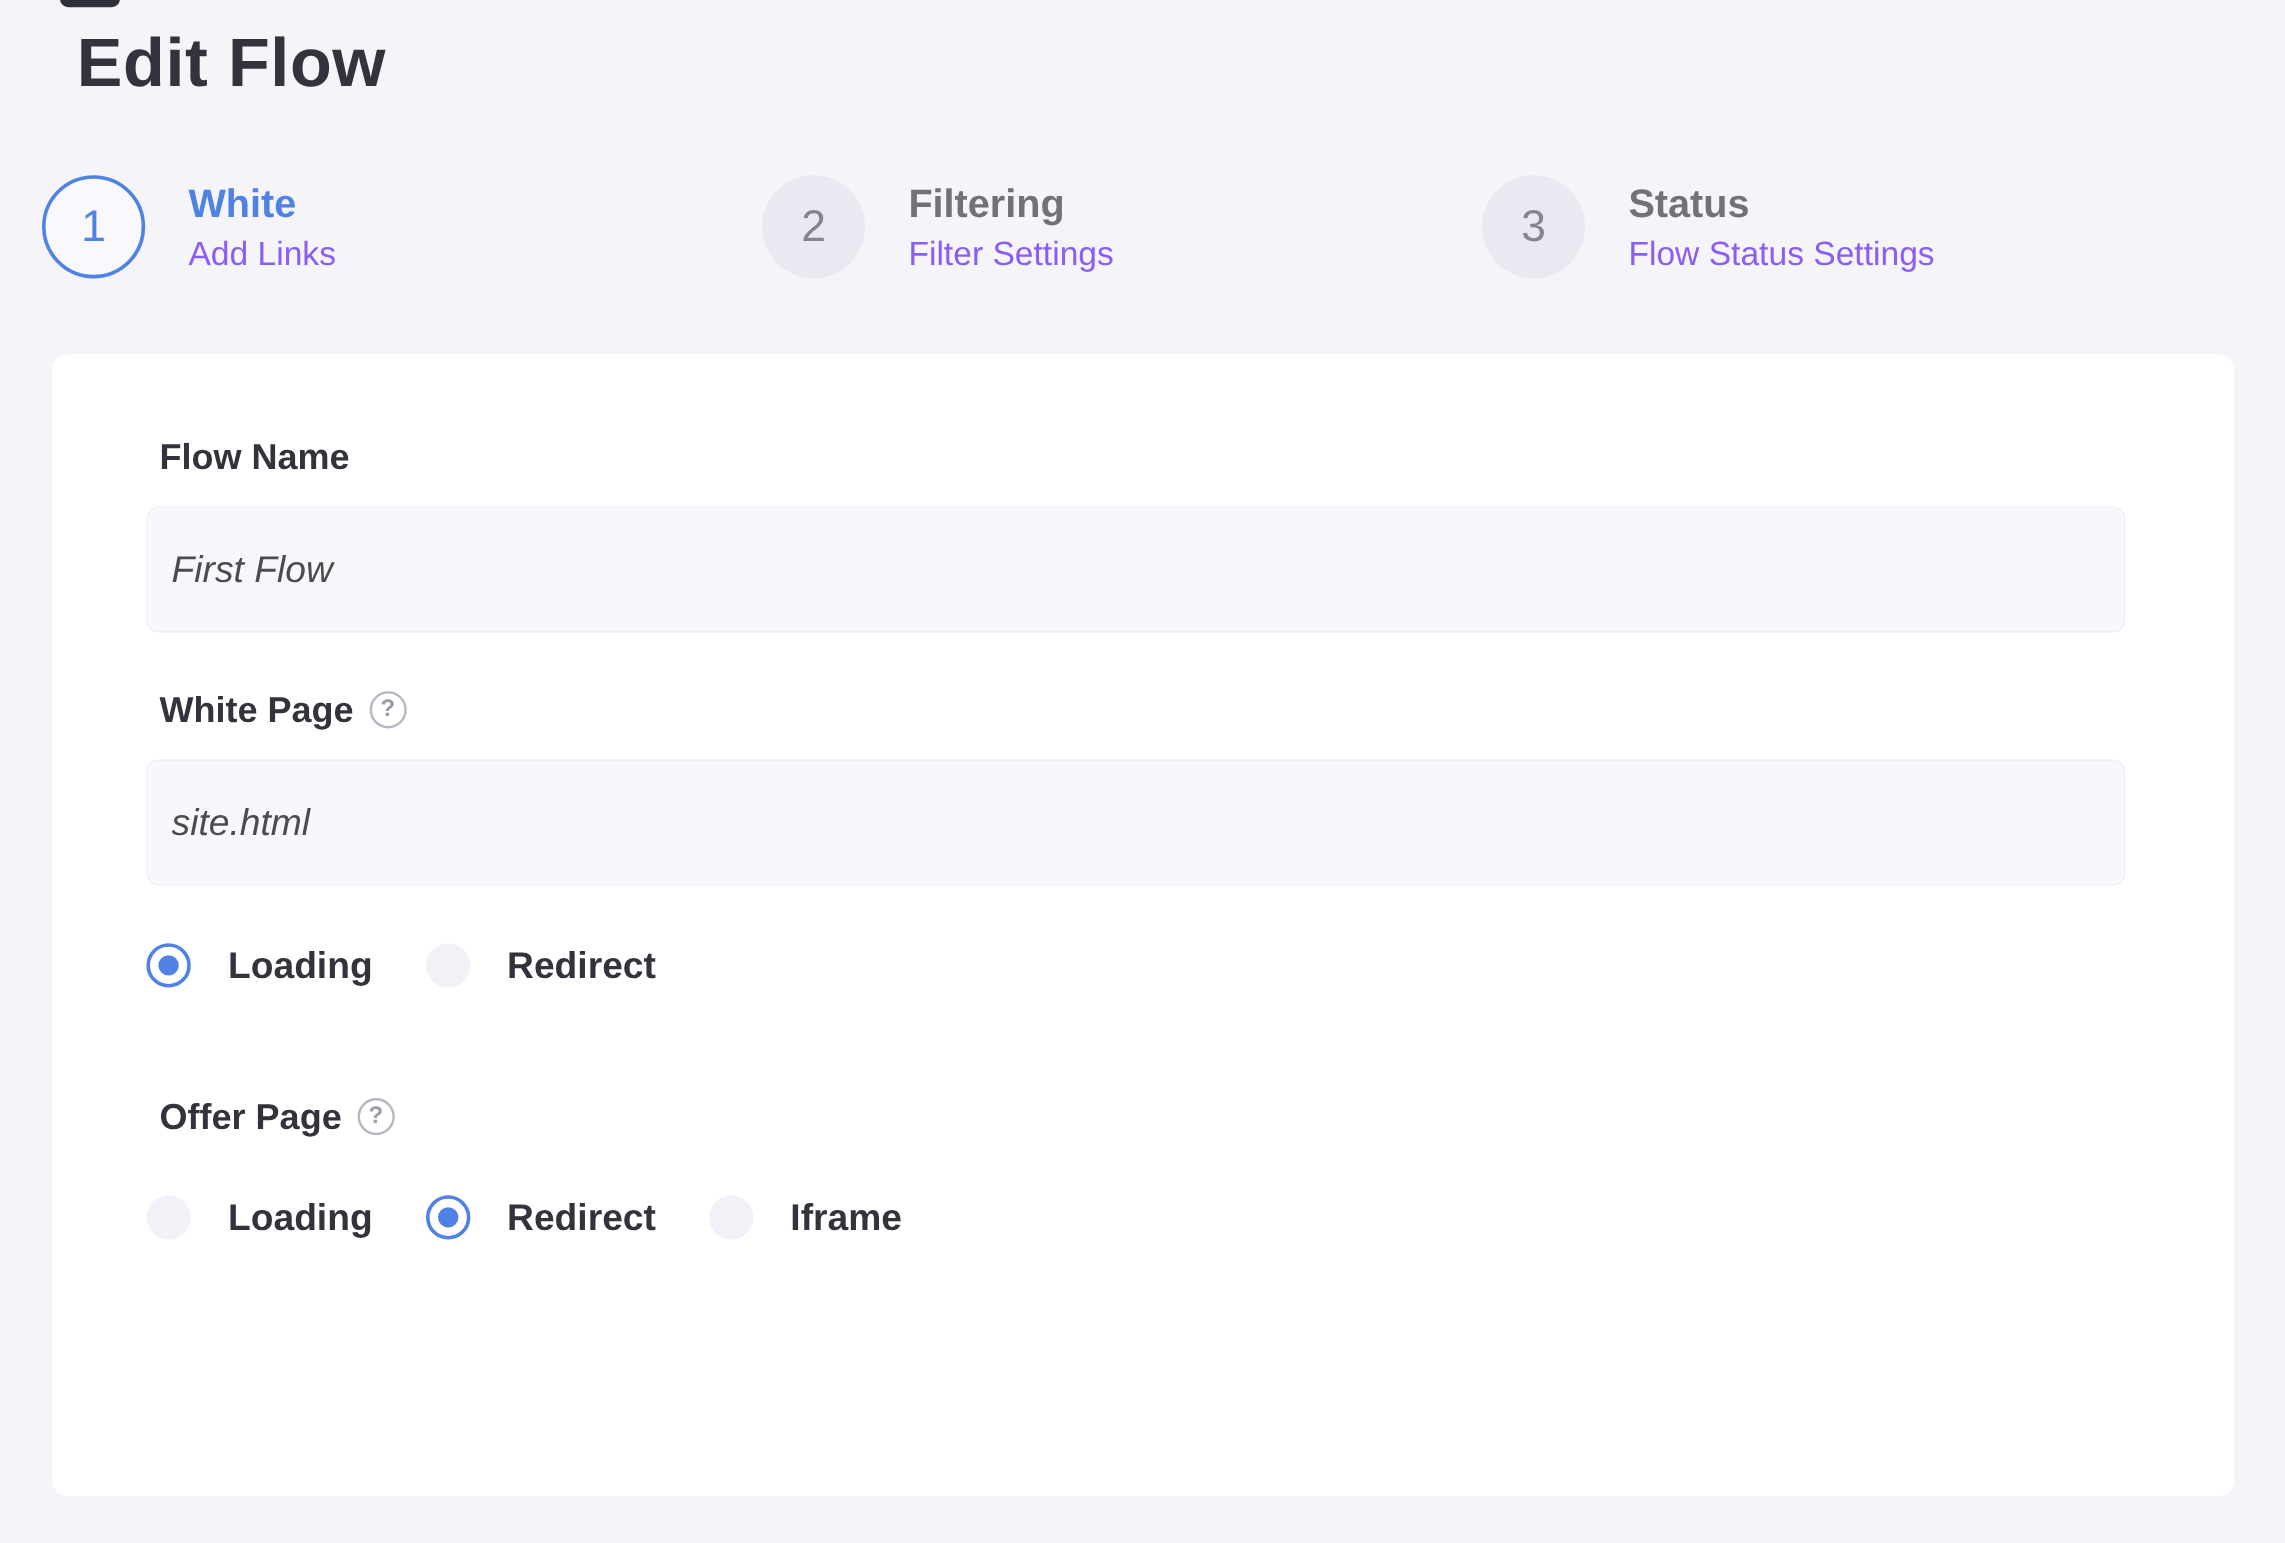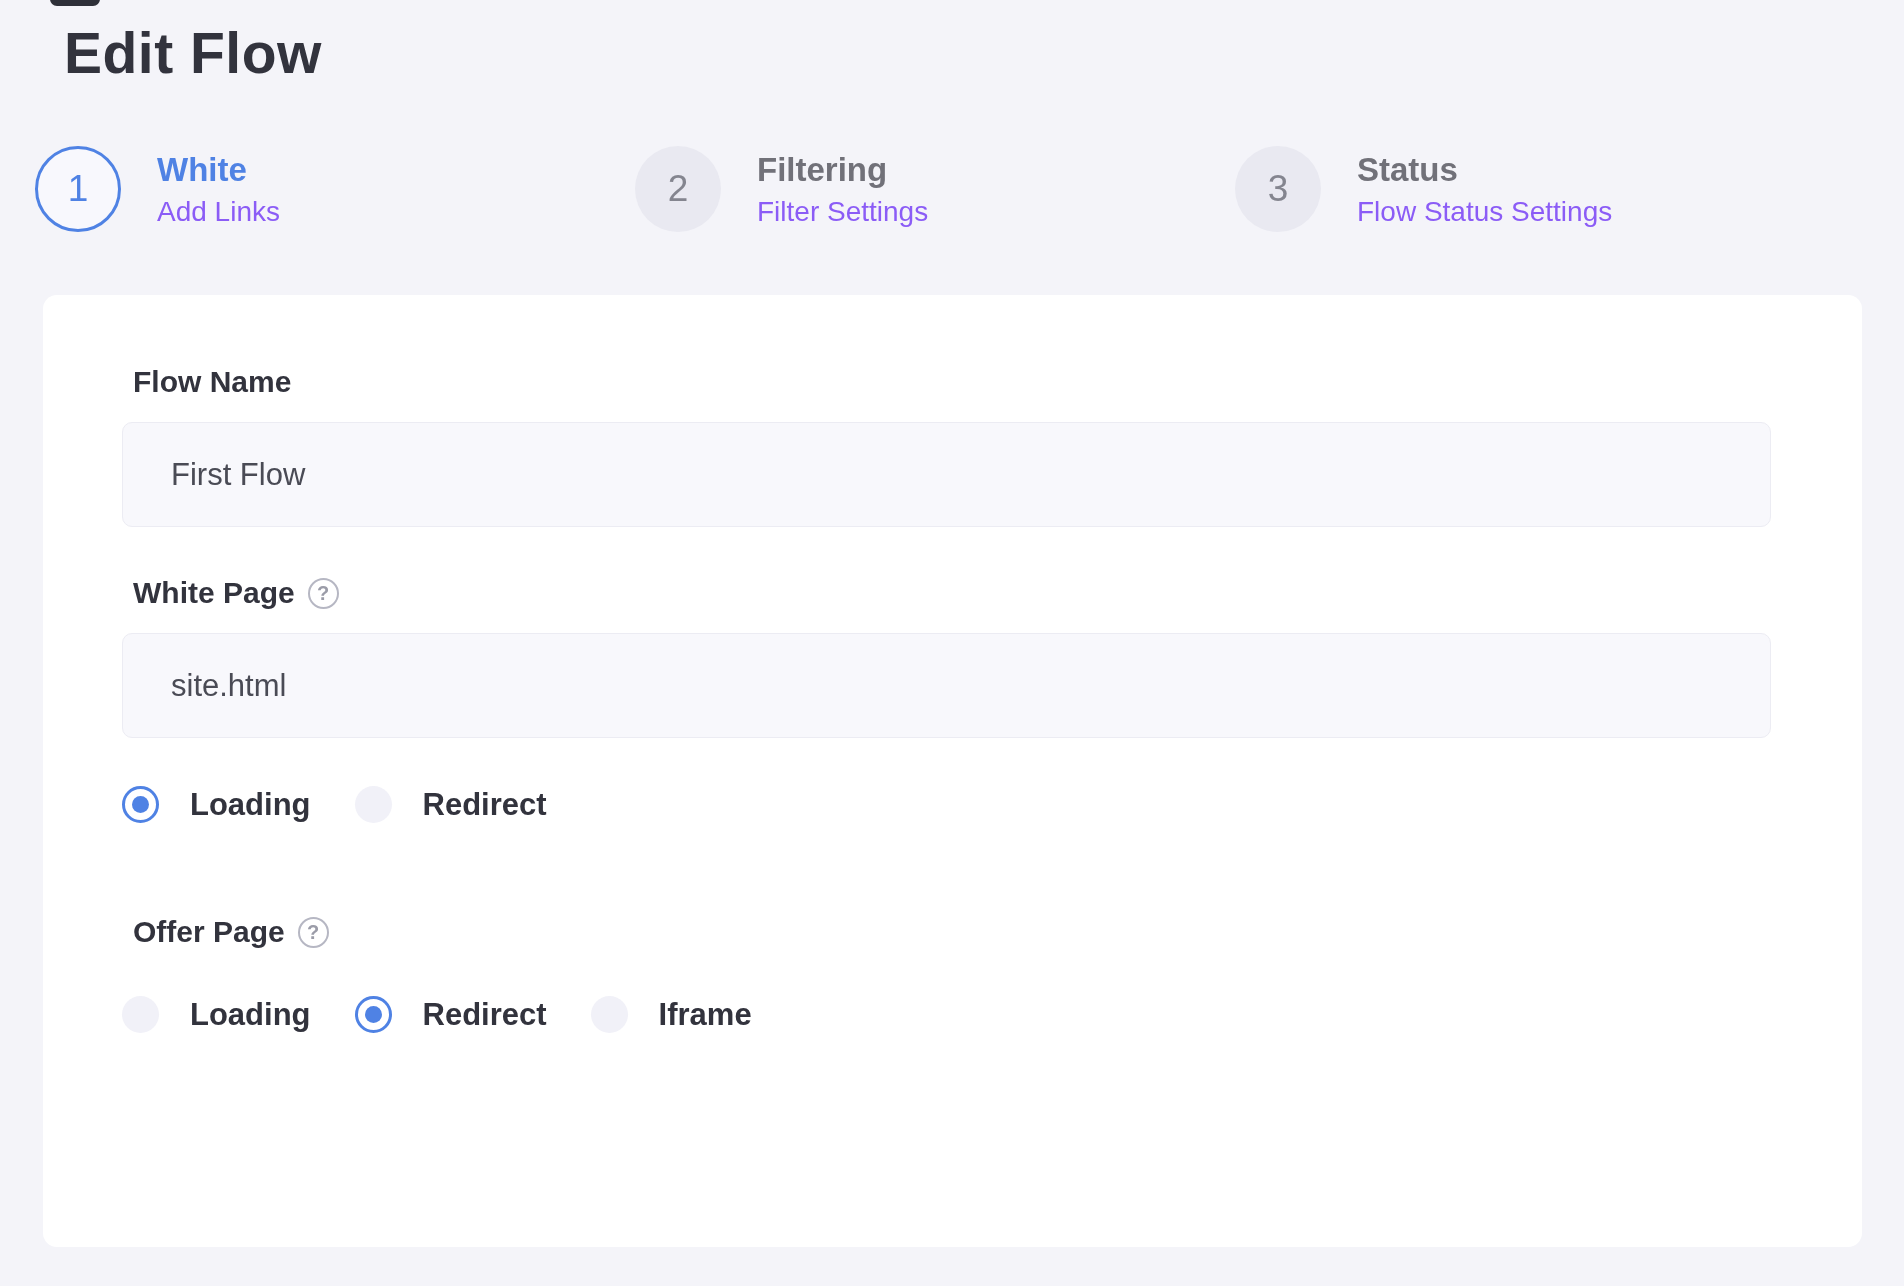--- a/index.html
+++ b/index.html
@@ -50,21 +50,21 @@
   .step-subtitle { font-size:28px; color:#8b5cf6; }
   
   .card {
     margin:63px 42px 0 43px;
     height:952px;
     background:#ffffff;
     border-radius:14px;
     padding:70px 91px 0 79px;
   }
   .field-label-row {
-    display:flex; align-items:flex-end;
+    display:flex; align-items:flex-start;
     margin-left:11px;
   }
   .field-label {
     font-size:30px; font-weight:700; color:#32333d;
     line-height:33px;
   }
   .help-icon {
     width:31px; height:31px; border-radius:50%;
     border:2px solid #b6b7c3;
     color:#9b9ca8;
@@ -73,24 +73,25 @@
     margin-left:13px;
     cursor:pointer;
   }
   .text-input {
     display:block;
     width:1649px; height:105px;
     margin-top:24px;
     background:#f8f8fc;
     border:1px solid #ececf3;
     border-radius:10px;
-    padding:0 30px 0 48px;
+    padding:0 30px 0 20px;
     font-family:"Liberation Sans","DejaVu Sans",sans-serif;
     font-size:31px; color:#4a4b55;
     outline:none;
+    font-style:italic;
   }
   .mt-49 { margin-top:49px; }
   .mt-58 { margin-top:92px; }
   .radio-row {
     display:flex; align-items:center; gap:44px;
     margin-top:48px;
   }
   .radio-option {
     display:flex; align-items:center; gap:31px;
     cursor:pointer;

